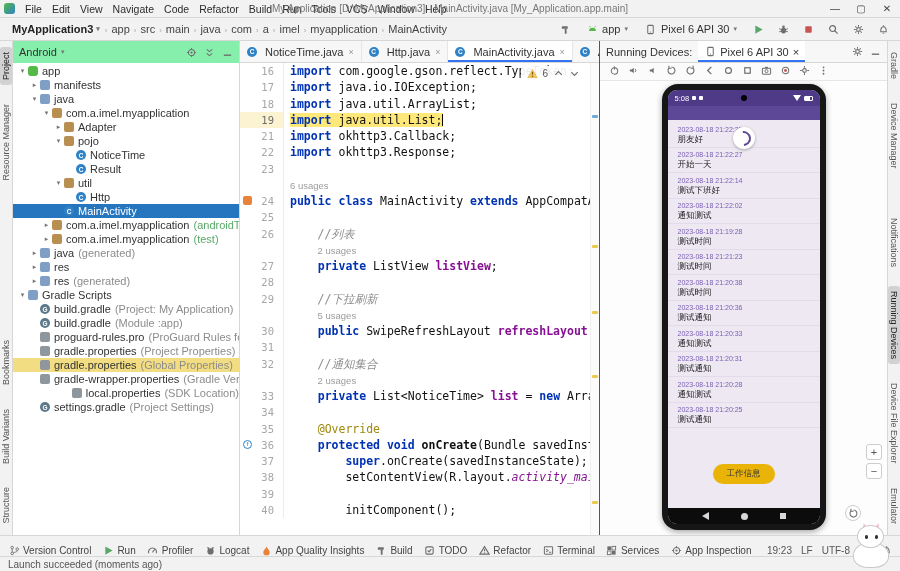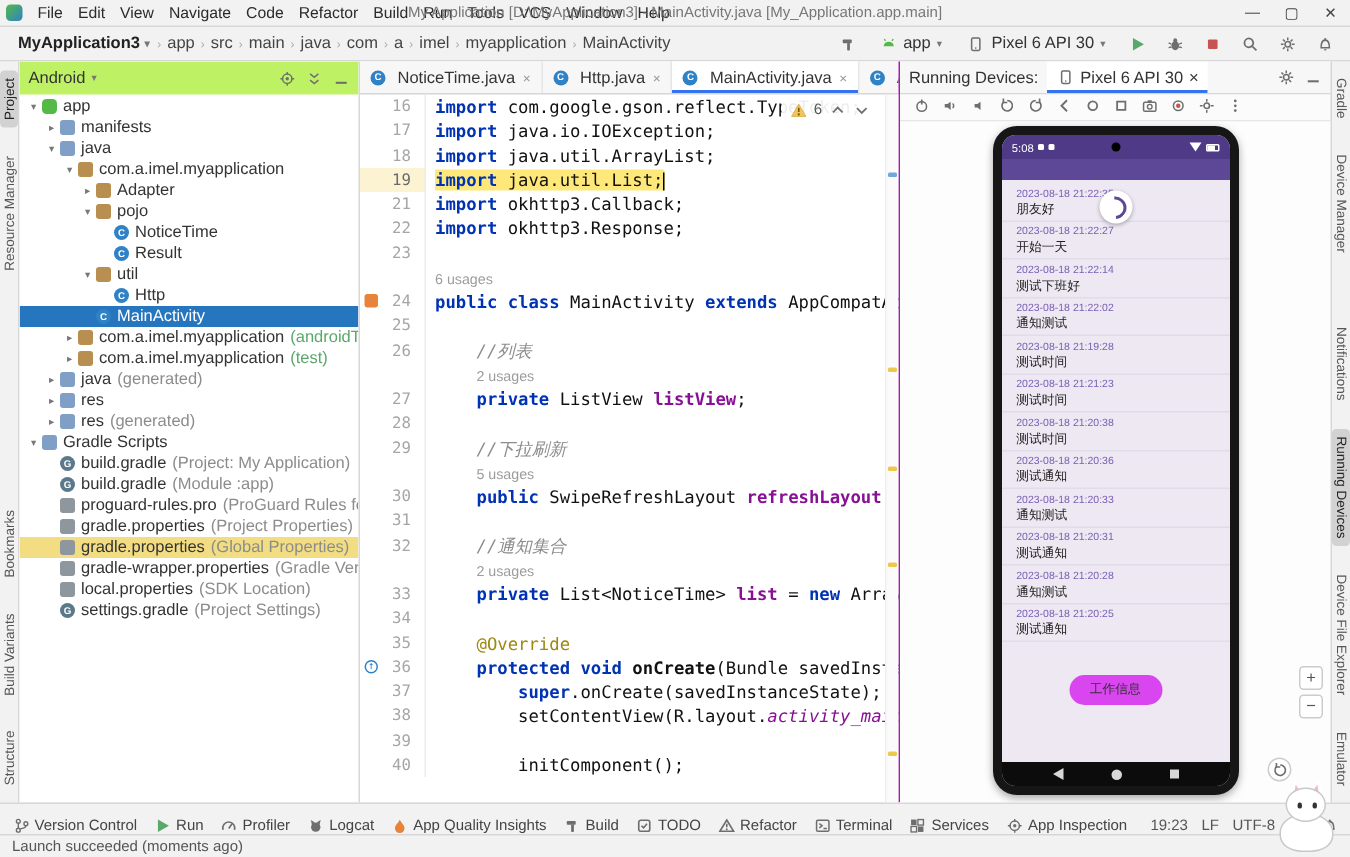--- a/index.html
+++ b/index.html
@@ -30,21 +30,21 @@
   .stripe { width:13px; flex:none; background:#f2f2f2; display:flex; flex-direction:column; justify-content:space-between; align-items:center; padding:6px 0; }
   .stripe.left { border-right:1px solid #d7d7d7; }
   .stripe.right { border-left:1px solid #d7d7d7; }
   .stripe-group { display:flex; flex-direction:column; align-items:center; gap:14px; }
   .vlabel { writing-mode:vertical-rl; font-size:9px; color:#555; padding:5px 1px; border-radius:3px; white-space:nowrap; }
   .stripe.left .vlabel { transform:rotate(180deg); }
   .vlabel.active { background:#d2d2d2; color:#222; }
 
   
   .project { width:227px; flex:none; background:#fff; border-right:1px solid #d7d7d7; display:flex; flex-direction:column; overflow:hidden; }
-  .project-header { height:22px; flex:none; display:flex; align-items:center; gap:4px; padding:0 6px; background:#bef264; }
+  .project-header { height:22px; flex:none; display:flex; align-items:center; gap:4px; padding:0 6px; background:#86efac; }
   .project-header .ph-icons { margin-left:auto; display:flex; gap:6px; }
   .tree { flex:1; overflow:hidden; padding-top:1px; font-size:11px; }
   .tree-row { height:14px; display:flex; align-items:center; white-space:nowrap; overflow:hidden; }
   .tree-row.selected { background:#2675bf; color:#fff; }
   .tree-row.highlighted { background:#f2dd83; }
   .tr-arrow { width:11px; flex:none; text-align:center; font-size:7px; color:#777; }
   .tree-row.selected .tr-arrow { color:#fff; }
   .ti { width:10px; height:10px; border-radius:2px; margin-right:4px; flex:none; display:flex; align-items:center; justify-content:center; font-size:6.5px; font-weight:bold; color:#fff; }
   .ti-app { background:#54b946; border-radius:3px; }
   .ti-folder { background:#7f9fc6; }
@@ -102,21 +102,21 @@
   .p-status-right { margin-left:auto; display:flex; align-items:center; gap:3px; }
   .wifi { width:0; height:0; border-left:4px solid transparent; border-right:4px solid transparent; border-bottom:6px solid #fff; transform:rotate(180deg); }
   .batt { width:9px; height:5px; border:1px solid #fff; border-radius:1px; background:linear-gradient(90deg,#fff 70%,transparent 70%); }
   .p-appbar { height:14px; flex:none; background:#5d4897; }
   .p-content { flex:1; position:relative; overflow:hidden; padding-top:2px; }
   .p-item { padding:2.5px 10px 2px; border-bottom:1px solid #e2dbea; }
   .p-time { font-size:7px; line-height:9px; color:#7a5fb5; }
   .p-text { font-size:8.5px; line-height:11px; color:#222; }
   .spinner { position:absolute; top:7px; left:50%; margin-left:-11px; width:22px; height:22px; border-radius:50%; background:#fff; box-shadow:0 1px 3px rgba(0,0,0,.3); display:flex; align-items:center; justify-content:center; }
   .spinner::after { content:""; width:11px; height:11px; border-radius:50%; border:2px solid transparent; border-top-color:#5d4897; border-right-color:#5d4897; transform:rotate(40deg); }
-  .p-button { position:absolute; bottom:38px; left:50%; transform:translateX(-50%); background:#d946ef; border-radius:11px; padding:4px 14px; font-size:8.5px; color:#333; white-space:nowrap; }
+  .p-button { position:absolute; bottom:24px; left:50%; transform:translateX(-50%); background:#eab308; border-radius:11px; padding:4px 14px; font-size:8.5px; color:#333; white-space:nowrap; }
   .p-nav { height:16px; flex:none; background:#0c0c0c; display:flex; align-items:center; justify-content:space-between; padding:0 34px; }
   .nav-back { width:0; height:0; border-top:4px solid transparent; border-bottom:4px solid transparent; border-right:7px solid #d8d8d8; }
   .nav-home { width:7px; height:7px; border-radius:50%; background:#d8d8d8; }
   .nav-recent { width:6px; height:6px; background:#d8d8d8; }
   .dev-zoom { position:absolute; right:5px; bottom:56px; display:flex; flex-direction:column; gap:3px; }
   .zoom-btn { width:16px; height:16px; background:#fff; border:1px solid #ccc; border-radius:3px; display:flex; align-items:center; justify-content:center; font-size:11px; color:#555; }
   .dev-reset { position:absolute; right:26px; bottom:14px; width:16px; height:16px; border-radius:50%; background:#fff; border:1px solid #ccc; display:flex; align-items:center; justify-content:center; }
 
   
   .bottom-toolbar { height:21px; flex:none; display:flex; align-items:flex-end; gap:9px; padding:0 8px; background:#f2f2f2; border-top:1px solid #d7d7d7; font-size:10px; color:#444; }
@@ -397,21 +397,21 @@
             <span class="ti ti-config"></span>
             <span>gradle.properties</span>
             <span class="suffix">(Global Properties)</span>
           </div>
           <div class="tree-row" style="padding-left: 16px;">
             <span class="tr-arrow"></span>
             <span class="ti ti-config"></span>
             <span>gradle-wrapper.properties</span>
             <span class="suffix">(Gradle Version)</span>
           </div>
-          <div class="tree-row" style="padding-left: 16px;">
+          <div class="tree-row" style="padding-left: 16px; justify-content: flex-end;">
             <span class="tr-arrow"></span>
             <span class="ti ti-config"></span>
             <span>local.properties</span>
             <span class="suffix">(SDK Location)</span>
           </div>
           <div class="tree-row" style="padding-left: 16px;">
             <span class="tr-arrow"></span>
             <span class="ti ti-gradle">G</span>
             <span>settings.gradle</span>
             <span class="suffix">(Project Settings)</span>

